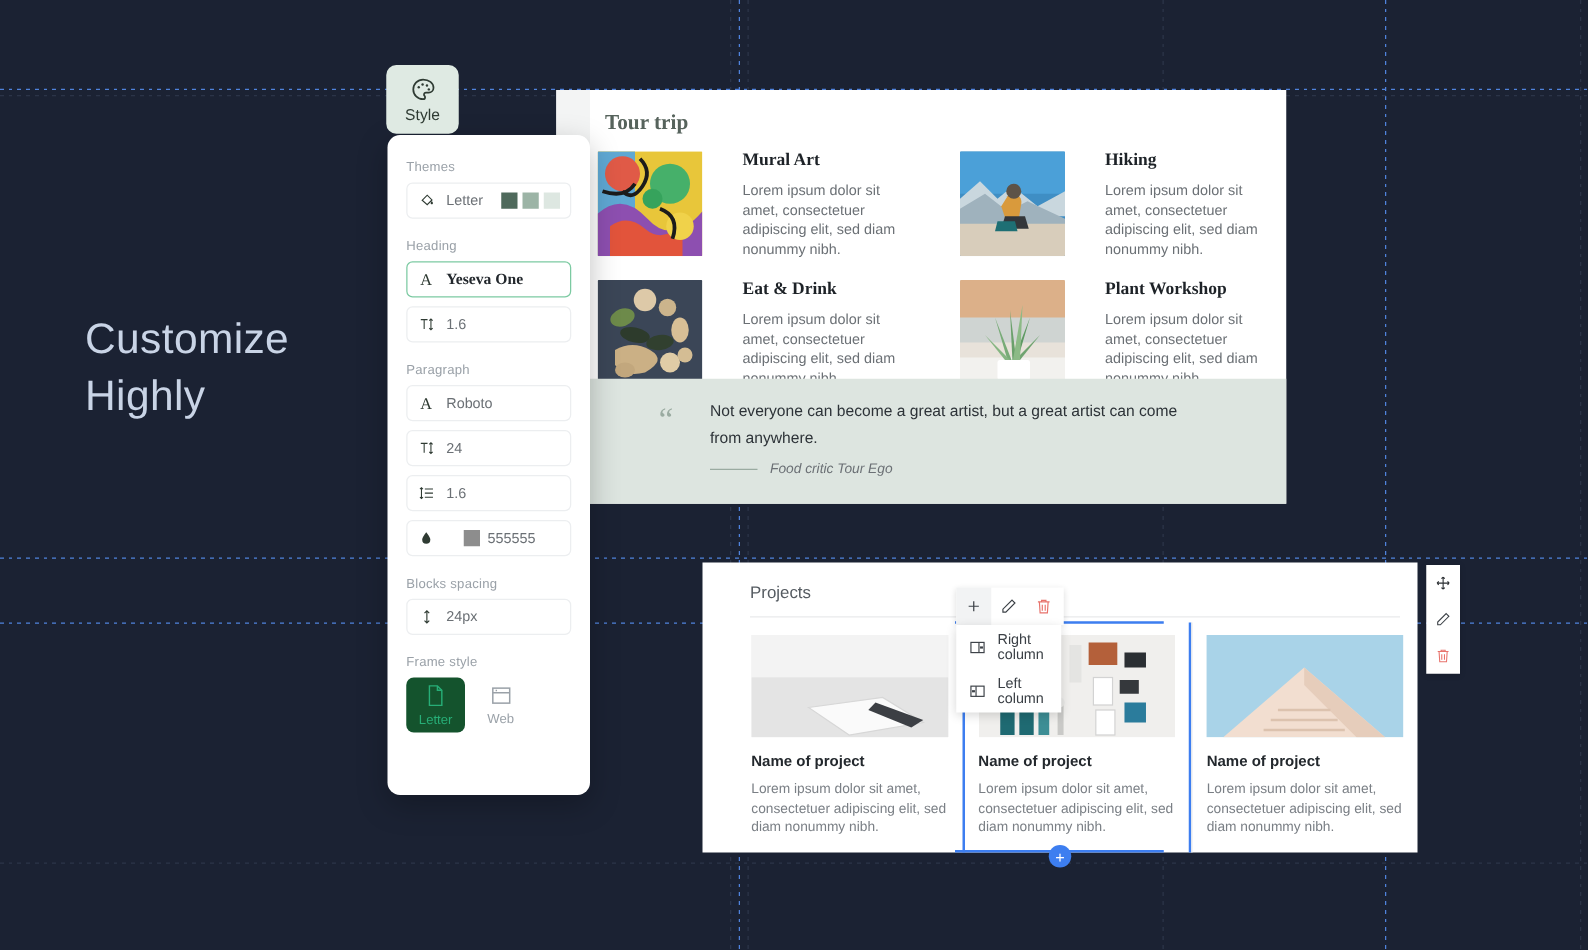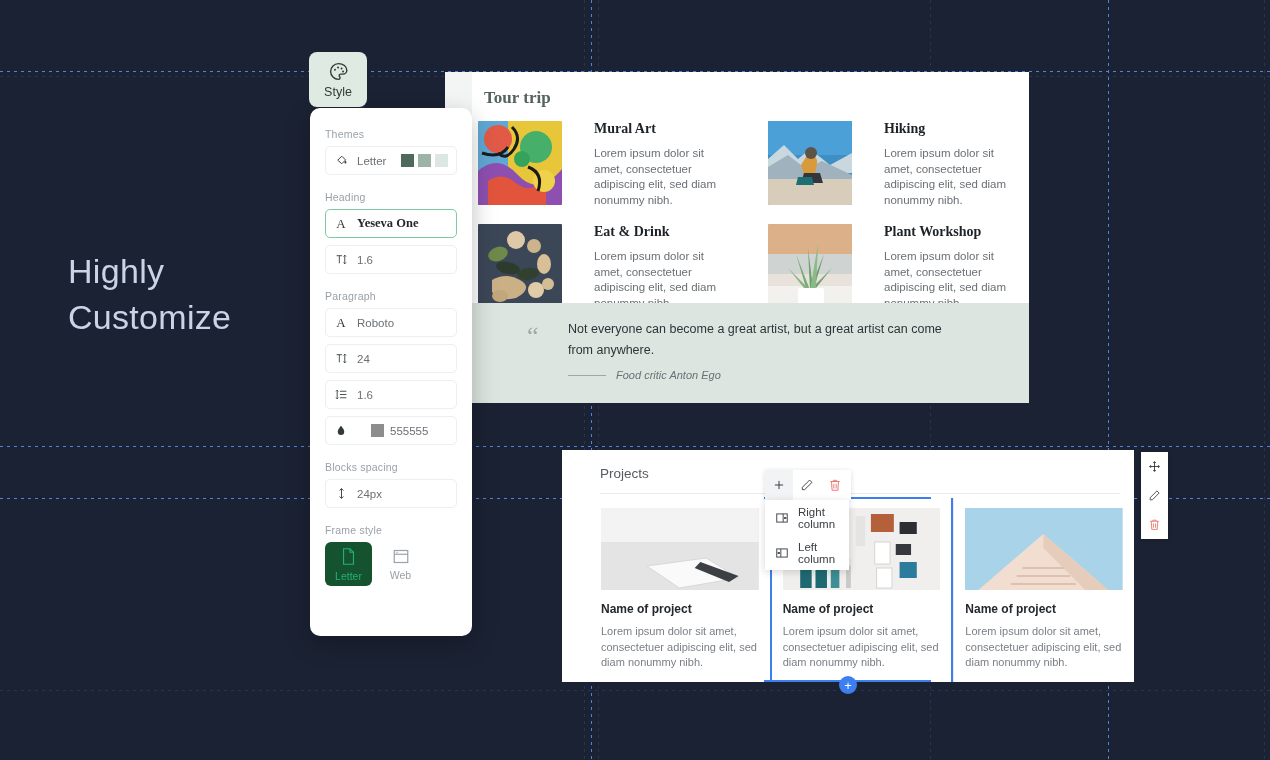--- a/index.html
+++ b/index.html
@@ -158,22 +158,22 @@
 <div class="guide v" style="left:591px"></div>
 <div class="guide v" style="left:1108px"></div>
 <div class="guide dark h" style="top:76px"></div>
 <div class="guide dark v" style="left:584px"></div>
 <div class="guide dark v" style="left:598px"></div>
 <div class="guide dark h" style="top:690px"></div>
 <div class="guide dark v" style="left:930px"></div>
 <div class="guide dark v" style="left:1264px"></div>
 
 <div id="hero-text">
+  <div>Customize</div>
   <div>Highly</div>
-  <div>Customize</div>
 </div>
 
 <div id="style-tab">
   <span>
     <svg width="21" height="21" viewBox="0 0 24 24" fill="none" stroke="#2f3b33" stroke-width="1.6">
       <path d="M12 3a9 9 0 0 0 0 18c1 0 1.8-.8 1.8-1.8 0-.5-.2-.9-.5-1.2-.3-.3-.5-.7-.5-1.2 0-1 .8-1.8 1.8-1.8H17a4.5 4.5 0 0 0 4.5-4.5C21.5 6.2 17.3 3 12 3z"></path>
       <circle cx="8" cy="10" r="1.1" fill="#2f3b33" stroke="none"></circle>
       <circle cx="11.5" cy="7.5" r="1.1" fill="#2f3b33" stroke="none"></circle>
       <circle cx="15.5" cy="8.5" r="1.1" fill="#2f3b33" stroke="none"></circle>
       <circle cx="17.2" cy="12" r="1.1" fill="#2f3b33" stroke="none"></circle>
@@ -379,21 +379,21 @@
       <div class="tour-p">Lorem ipsum dolor sit amet, consectetuer adipiscing elit, sed diam nonummy nibh.</div>
     </div>
   </div>
 </div>
 
 <div id="quote-block">
   <div id="quote-mark">“</div>
   <div id="quote-text">Not everyone can become a great artist, but a great artist can come from anywhere.</div>
   <div id="quote-attr">
     <span class="rule"></span>
-    <span class="who">Food critic Anton Ego</span>
+    <span class="who">Food critic Tour Ego</span>
   </div>
 </div>
 
 <div id="projects-panel"></div>
 <div id="projects-title">Projects</div>
 <div id="projects-rule"></div>
 
 <div id="projects-cards">
   <div class="pcard">
     <div class="pthumb">

